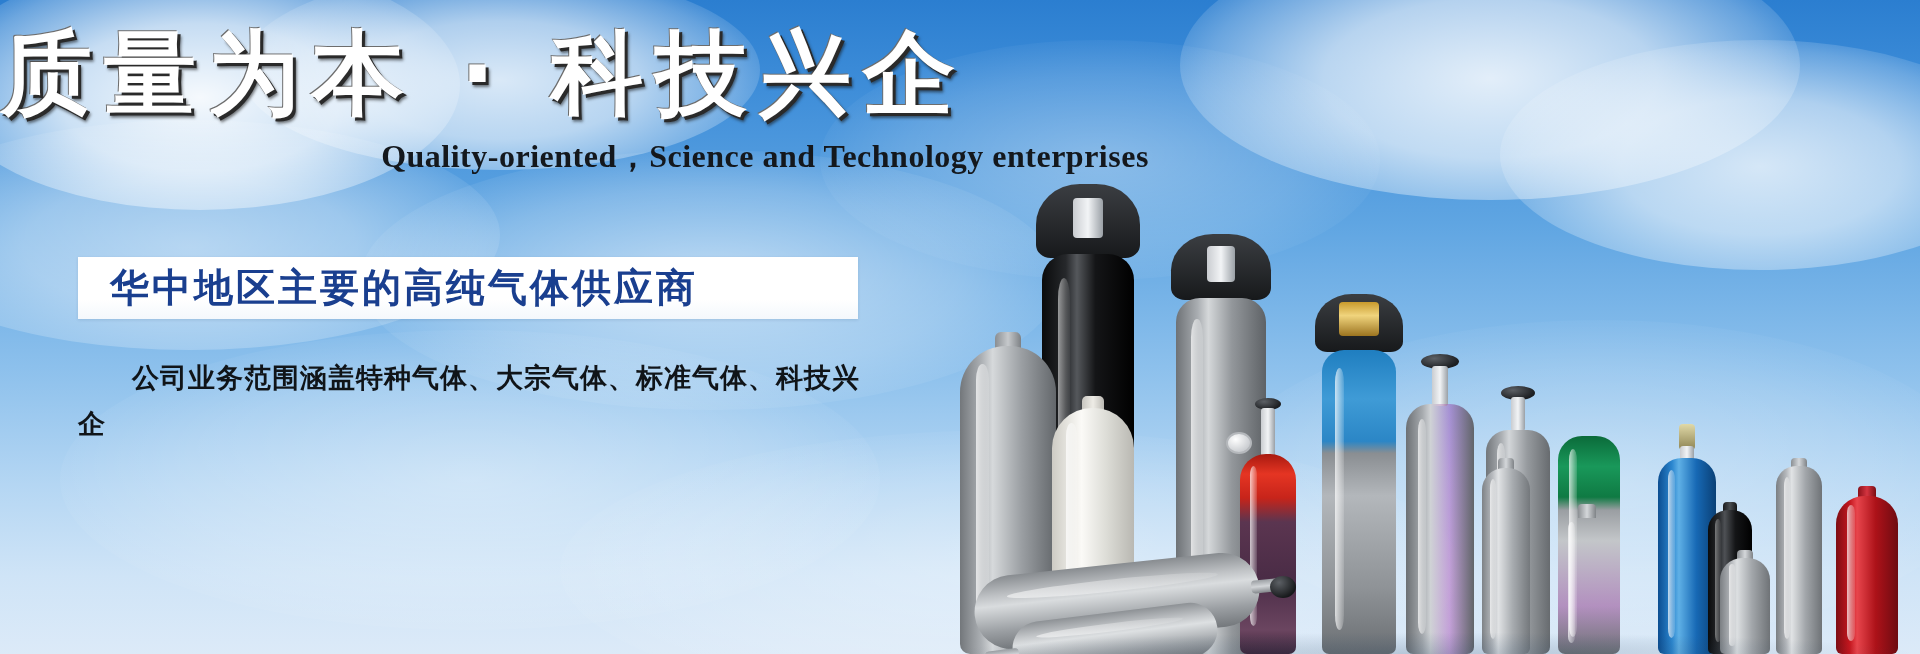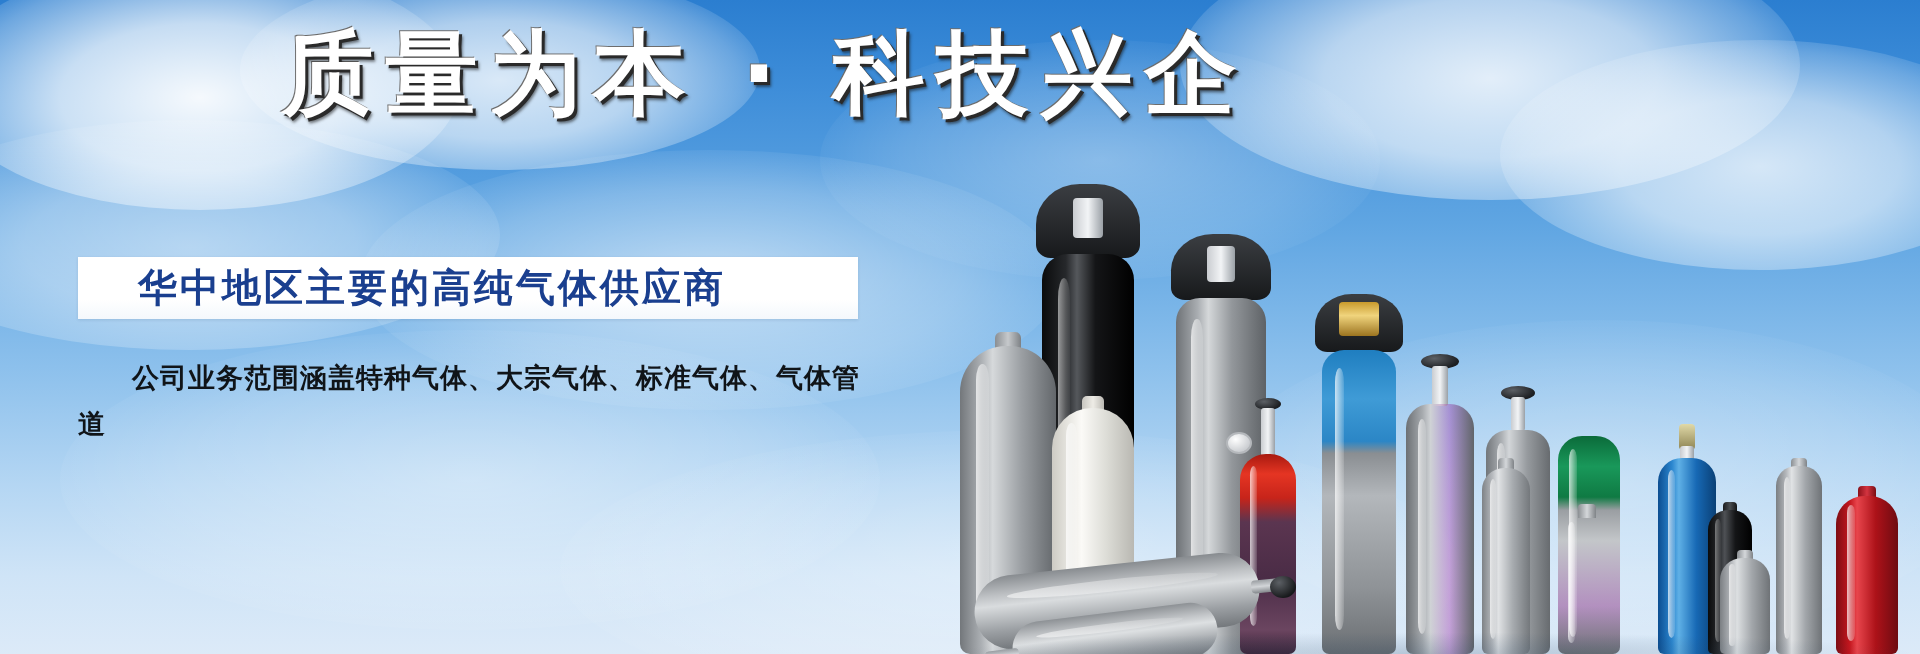--- a/index.html
+++ b/index.html
@@ -42,21 +42,20 @@
        rgba(255,255,255,.25) 50%,
        rgba(255,255,255,0) 78%);
     border-radius:50%;
     pointer-events:none;
   }
 
   
   .headline {
     position:absolute;
     left:0; top:22px; width:1530px;
-    text-align:center;
     font-family:"DejaVu Sans", sans-serif;
     font-weight:700;
     font-size:92px;
     line-height:1.12;
     letter-spacing:12px;
     color:#ffffff;
     text-shadow:
        3px 3px 0 #2a2a2a,
        4px 5px 3px rgba(20,20,20,.55),
       -1px -1px 0 #6d6d6d;
@@ -83,21 +82,20 @@
     display:flex; align-items:center;
   }
   .whitebox .txt {
     font-family:"DejaVu Sans", sans-serif;
     font-weight:700;
     font-size:39px;
     letter-spacing:3px;
     color:#1a3f8f;
     padding-left:32px;
     white-space:nowrap;
-    margin-left:28px;
   }
 
   .para {
     position:absolute;
     left:78px; top:355px;
     width:790px;
     font-family:"DejaVu Serif", serif;
     font-weight:700;
     font-size:27px;
     line-height:46px;
@@ -139,27 +137,28 @@
   <div class="cloud" style="left:1500px; top:40px;   width:520px; height:230px; opacity:.8;"></div>
   <div class="cloud" style="left:-120px; top:120px;  width:620px; height:230px; opacity:.55;"></div>
   <div class="haze" style="left:360px;  top:150px;  width:700px; height:260px;"></div>
   <div class="haze" style="left:820px;  top:40px;   width:560px; height:240px; opacity:.6;"></div>
   <div class="haze" style="left:60px;   top:330px;  width:820px; height:300px; opacity:.7;"></div>
   <div class="haze" style="left:1220px; top:320px;  width:760px; height:320px; opacity:.55;"></div>
   <div class="haze" style="left:560px;  top:430px;  width:900px; height:280px; opacity:.6;"></div>
 
   <div class="headline">质量为本 · 科技兴企</div>
 
+  <div class="subhead">Quality-oriented，Science and Technology enterprises</div>
 
   <div class="whitebox">
     <span class="txt">华中地区主要的高纯气体供应商</span>
   </div>
 
   <div class="para">
-    <span class="l1">公司业务范围涵盖特种气体、大宗气体、标准气体、气体管道</span>
+    <span class="l1">公司业务范围涵盖特种气体、大宗气体、标准气体、科技兴企</span>
   </div>
 
   <div id="cyl">
 
     <div class="cy" style="left:102px; width:92px; height:470px;">
       <div class="guard" style="top:0; width:104px; height:74px;"></div>
       <div class="valve" style="top:14px; width:30px; height:40px; border-radius:4px;"></div>
       <div class="body" style="height:400px; border-radius:26px 26px 8px 8px;
                   background:linear-gradient(to right,#0a0b0c 0%,#26282b 26%,#55585c 38%,#141517 58%,#000 100%);">
         <div class="shine" style="background:linear-gradient(to right,rgba(255,255,255,.55),rgba(255,255,255,.05));"></div>

